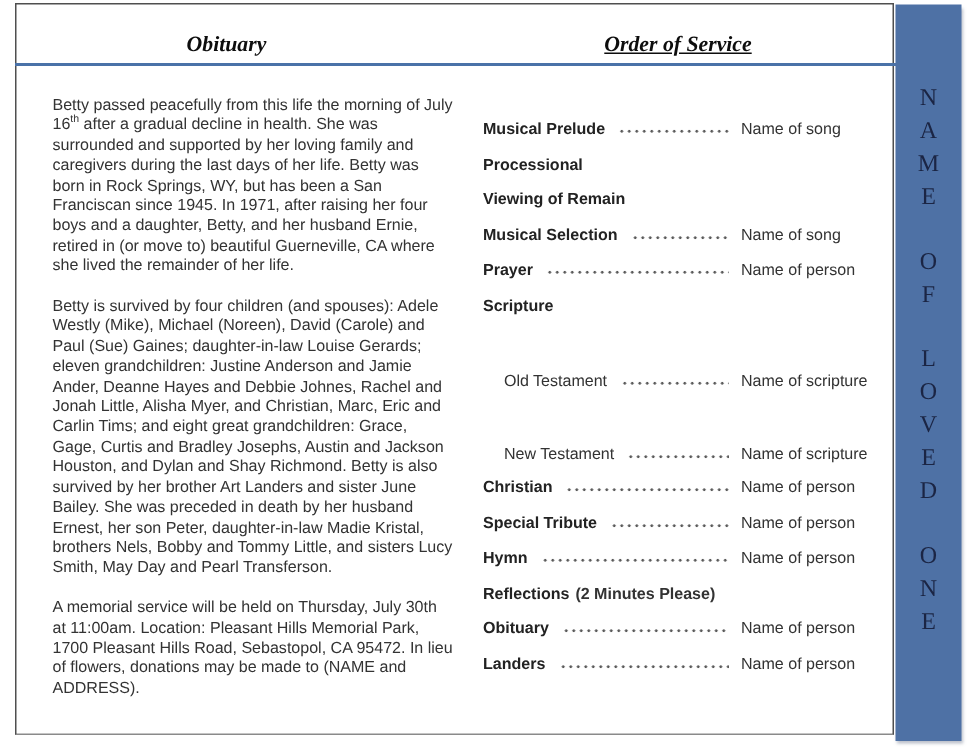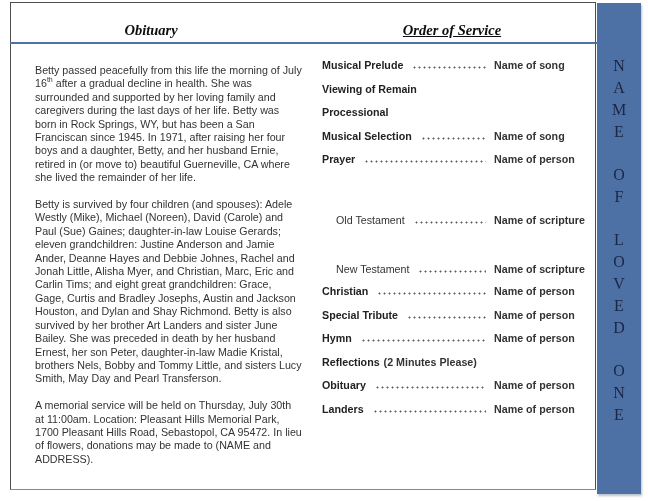--- a/index.html
+++ b/index.html
@@ -52,21 +52,21 @@
     font-size: 10.7px;
     line-height: 13.4px;
     color: #333333;
   }
   .obituary-body p { margin: 0 0 13.4px 0; }
   .obituary-body sup { font-size: 7px; line-height: 0; vertical-align: super; }
 
   
   .service-list {
     position: absolute;
-    left: 322px; top: 59px;
+    left: 322px; top: 80px;
     width: 258px;
     font-size: 10.7px;
     color: #333333;
   }
   .svc-row {
     display: flex;
     align-items: baseline;
     line-height: 13px;
     margin-bottom: 10.5px;
     white-space: nowrap;
@@ -79,21 +79,21 @@
     height: 3px;
     background-image: radial-gradient(circle, #5a5a5a 0.9px, rgba(0,0,0,0) 1.1px);
     background-size: 5px 3px;
     background-repeat: repeat-x;
     background-position: left bottom;
     align-self: baseline;
   }
   .svc-value {
     flex: 0 0 86px;
     width: 86px;
-    font-weight: bold;
+    font-weight: normal;
     color: #333333;
     white-space: nowrap;
   }
   .svc-spacer { flex: 1 1 auto; }
   .svc-group { margin-bottom: 10.5px; }
   .svc-group .group-label { font-weight: bold; color: #222222; line-height: 13px; }
   .svc-sub-row {
     display: flex;
     align-items: baseline;
     line-height: 12.2px;
@@ -144,38 +144,39 @@
     <p><span>A memorial service will be held on Thursday, July 30th at 11:00am.  Location:  Pleasant Hills Memorial Park, 1700 Pleasant Hills Road, Sebastopol, CA 95472.  In lieu of flowers, donations may be made to (NAME and ADDRESS).</span></p>
   </div>
 
 <div class="service-list" id="service-list">
     <div class="svc-row">
       <span class="svc-label">Musical Prelude</span>
       <span class="svc-dots"></span>
       <span class="svc-value">Name of song</span>
     </div>
     <div class="svc-row">
+      <span class="svc-label">Processional</span>
+      <span class="svc-spacer"></span>
+    </div>
+    <div class="svc-row">
       <span class="svc-label">Viewing of Remain</span>
       <span class="svc-spacer"></span>
     </div>
     <div class="svc-row">
-      <span class="svc-label">Processional</span>
-      <span class="svc-spacer"></span>
-    </div>
-    <div class="svc-row">
       <span class="svc-label">Musical Selection</span>
       <span class="svc-dots"></span>
       <span class="svc-value">Name of song</span>
     </div>
     <div class="svc-row">
       <span class="svc-label">Prayer</span>
       <span class="svc-dots"></span>
       <span class="svc-value">Name of person</span>
     </div>
     <div class="svc-group">
+      <div class="group-label">Scripture</div>
       <div class="svc-sub-row">
         <span class="svc-label">Old Testament</span>
         <span class="svc-dots"></span>
         <span class="svc-value">Name of scripture</span>
       </div>
       <div class="svc-sub-row">
         <span class="svc-label">New Testament</span>
         <span class="svc-dots"></span>
         <span class="svc-value">Name of scripture</span>
       </div>

